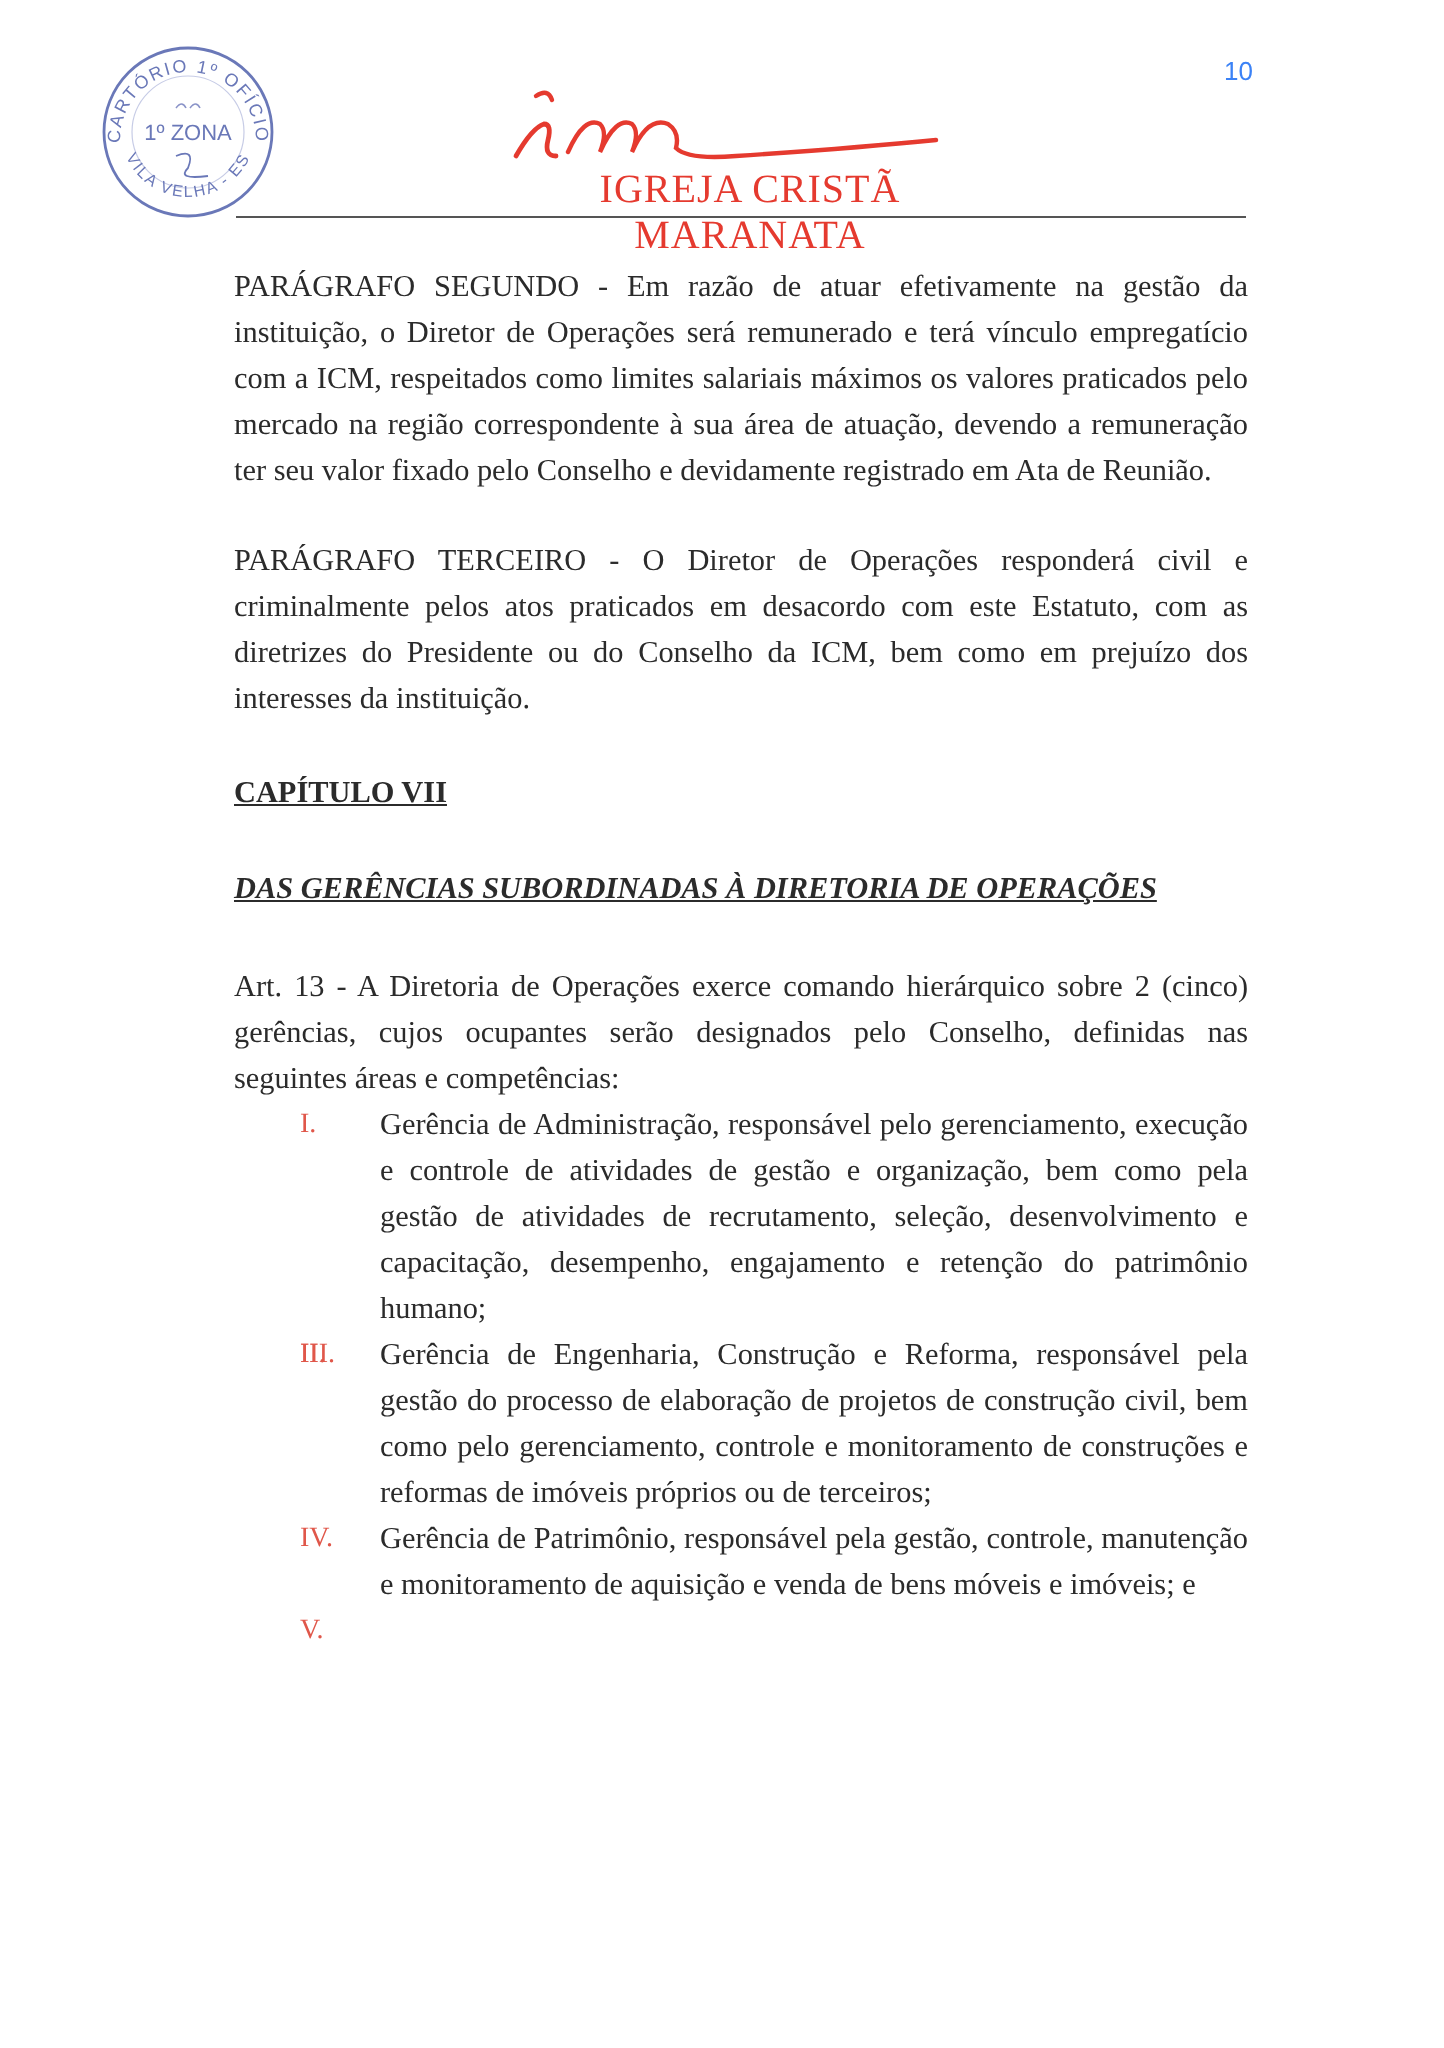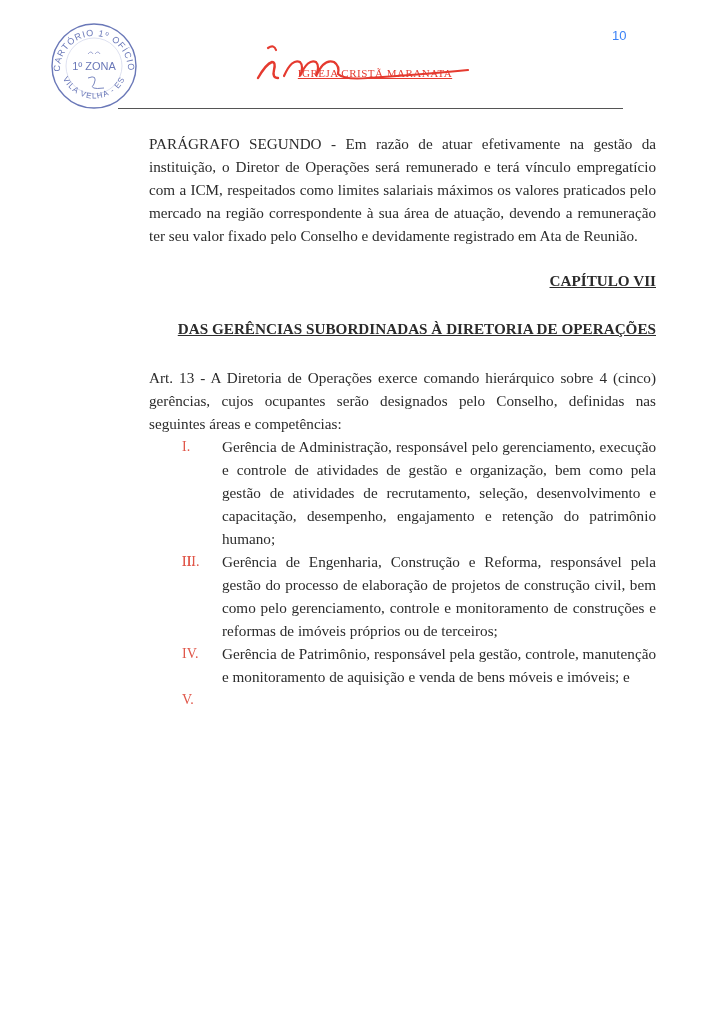--- a/index.html
+++ b/index.html
@@ -11,37 +11,37 @@
     position: absolute; left: 612px; top: 28px; font-family: "Liberation Sans", sans-serif;
     font-size: 13px; color: #3b82f6;
   }
   .stamp {
     position: absolute; left: 48px; top: 20px; width: 92px; height: 92px;
   }
   .logo {
     position: absolute; left: 240px; top: 38px; width: 260px; height: 70px;
   }
   .logo-text {
-    position: absolute; left: 0; top: 29px; width: 270px; text-align: center;
-    font-family: "Liberation Serif", serif; color: #e53a2f; font-size: 11px; letter-spacing: 0.5px; text-decoration: underline;
+    position: absolute; left: 0; top: 46px; width: 270px; text-align: center;
+    font-family: "Liberation Serif", serif; color: #e53a2f; font-size: 20px; letter-spacing: 0.5px;
   }
   .header-rule {
     position: absolute; left: 118px; top: 108px; width: 505px; height: 1px; background: #555;
   }
   .content {
     position: absolute; left: 117px; top: 132px; width: 507px;
-    font-family: "Liberation Serif", serif; font-size: 15.2px; line-height: 23px; color: #2b2b2b; margin-left: 32px;
+    font-family: "Liberation Serif", serif; font-size: 15.2px; line-height: 23px; color: #2b2b2b;
   }
   p.para { margin: 0 0 22px 0; text-align: justify; text-align-last: left; }
   .heading {
-    text-align: right; font-weight: bold; text-decoration: underline; margin: 0;
+    text-align: left; font-weight: bold; text-decoration: underline; margin: 0;
     font-size: 15.2px;
   }
   .h1 { margin-top: 2px; margin-bottom: 25px; }
-  .h2 { margin-bottom: 26px; }
+  .h2 { margin-bottom: 26px; font-style: italic; }
   .list { margin: 0; padding: 0; list-style: none; }
   .list li { position: relative; padding-left: 73px; text-align: justify; text-align-last: left; }
   .list li .num {
     position: absolute; left: 33px; top: 0; color: #e0574a; font-size: 14px;
   }
 </style>
 </head>
 <body>
 
 <div class="stamp">
@@ -72,23 +72,24 @@
     <path d="M 18 40 q 8 -14 14 -16 q 4 0 2 8 q -2 8 4 8" stroke="#e53a2f" stroke-width="2.4" fill="none" stroke-linecap="round"></path>
     <path d="M 44 38 q 8 -18 16 -14 q 4 4 0 14 q 8 -18 16 -14 q 4 4 0 14 q 8 -18 18 -14 q 6 4 4 12 q 6 6 30 4 q 60 -4 100 -8" stroke="#e53a2f" stroke-width="2.2" fill="none" stroke-linecap="round"></path>
   </svg>
   <div class="logo-text">IGREJA CRISTÃ MARANATA</div>
 </div>
 
 <div class="header-rule"></div>
 
 <div class="content">
   <p class="para">PARÁGRAFO SEGUNDO - Em razão de atuar efetivamente na gestão da instituição, o Diretor de Operações será remunerado e terá vínculo empregatício com a ICM, respeitados como limites salariais máximos os valores praticados pelo mercado na região correspondente à sua área de atuação, devendo a remuneração ter seu valor fixado pelo Conselho e devidamente registrado em Ata de Reunião.</p>
+  <p class="para" style="margin-bottom:24px;">PARÁGRAFO TERCEIRO - O Diretor de Operações responderá civil e criminalmente pelos atos praticados em desacordo com este Estatuto, com as diretrizes do Presidente ou do Conselho da ICM, bem como em prejuízo dos interesses da instituição.</p>
   <p class="heading h1">CAPÍTULO VII</p>
   <p class="heading h2">DAS GERÊNCIAS SUBORDINADAS À DIRETORIA DE OPERAÇÕES</p>
-  <p class="para" style="margin-bottom:0;">Art. 13 - A Diretoria de Operações exerce comando hierárquico sobre 4 (cinco) gerências, cujos ocupantes serão designados pelo Conselho, definidas nas seguintes áreas e competências:</p>
+  <p class="para" style="margin-bottom:0;">Art. 13 - A Diretoria de Operações exerce comando hierárquico sobre 2 (cinco) gerências, cujos ocupantes serão designados pelo Conselho, definidas nas seguintes áreas e competências:</p>
   <ul class="list">
     <li>
       <span class="num">I.</span>
       <span>Gerência de Administração, responsável pelo gerenciamento, execução e controle de atividades de gestão e organização, bem como pela gestão de atividades de recrutamento, seleção, desenvolvimento e capacitação, desempenho, engajamento e retenção do patrimônio humano;</span>
     </li>
     <li>
       <span class="num">II.</span>
     </li>
     <li>
       <span class="num">III.</span>

